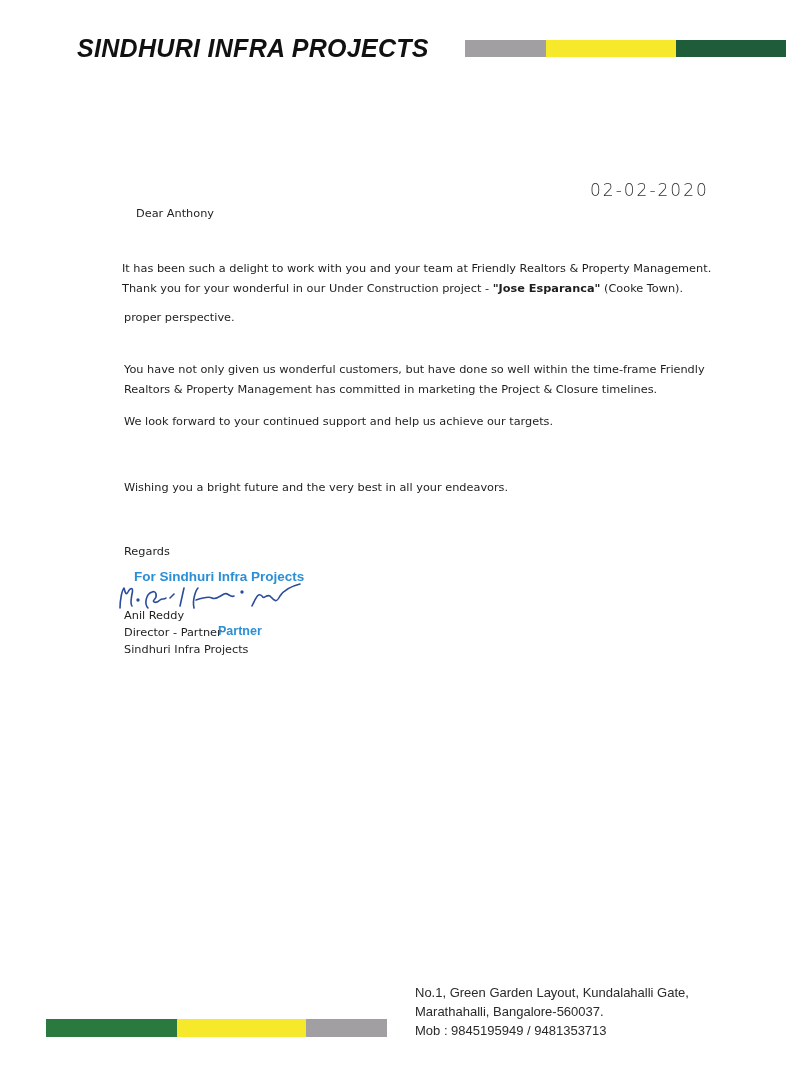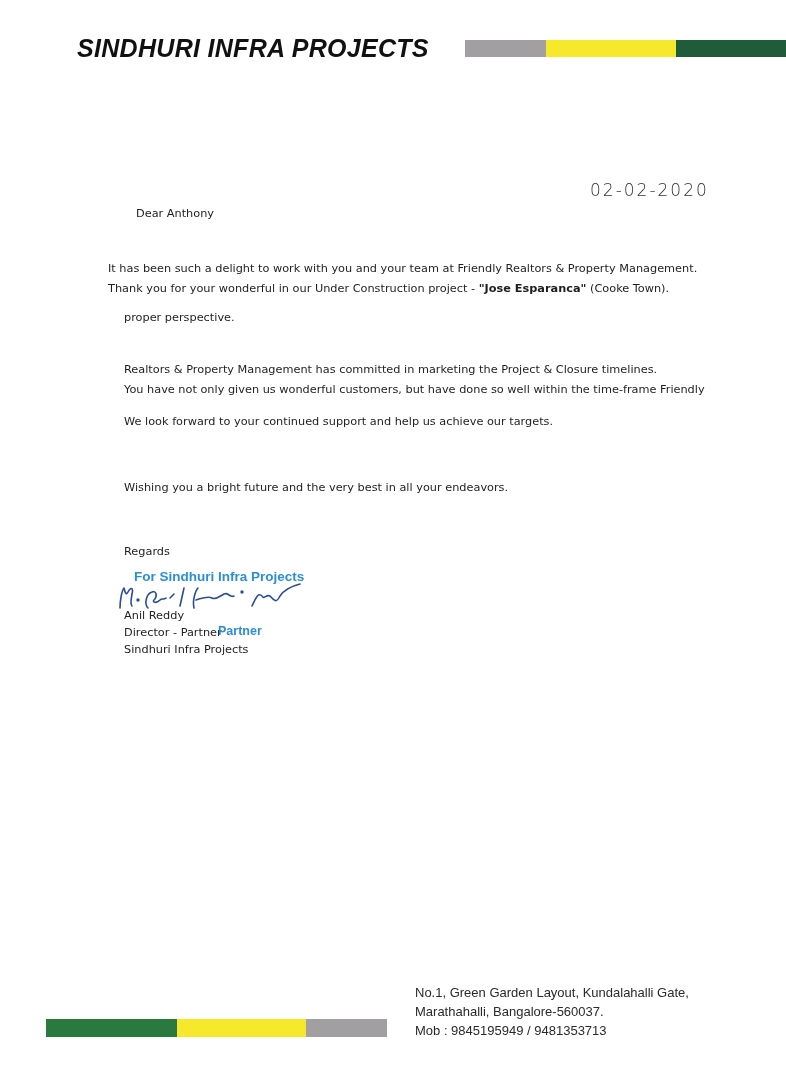--- a/index.html
+++ b/index.html
@@ -52,32 +52,32 @@
 
 <div class="abs company-title">SINDHURI INFRA PROJECTS</div>
 <div class="abs stripe gray" style="left:465px; top:40px; width:81px;"></div>
 <div class="abs stripe yellow" style="left:546px; top:40px; width:130px;"></div>
 <div class="abs stripe green-h" style="left:676px; top:40px; width:110px;"></div>
 
 <div class="abs date">02-02-2020</div>
 
 <div class="abs body-text" style="left:124px; top:204px;margin-left:12px;">Dear Anthony</div>
 
-<div class="abs body-text" style="left:108px; top:259px;">
+<div class="abs body-text" style="left:122px; top:259px;">
   <div>It has been such a delight to work with you and your team at Friendly Realtors &amp; Property Management.</div>
   <div><span>Thank you for your wonderful in our Under Construction project - </span><b>"Jose Esparanca"</b><span> (Cooke Town).</span></div>
 </div>
 
 <div class="abs body-text" style="left:124px; top:308px;">
   <div>proper perspective.</div>
 </div>
 
 <div class="abs body-text" style="left:124px; top:360px;">
+  <div>You have not only given us wonderful customers, but have done so well within the time-frame Friendly</div>
   <div>Realtors &amp; Property Management has committed in marketing the Project &amp; Closure timelines.</div>
-  <div>You have not only given us wonderful customers, but have done so well within the time-frame Friendly</div>
 </div>
 
 <div class="abs body-text" style="left:124px; top:412px;">
   <div>We look forward to your continued support and help us achieve our targets.</div>
 </div>
 
 <div class="abs body-text" style="left:124px; top:478px;">Wishing you a bright future and the very best in all your endeavors.</div>
 
 <div class="abs body-text" style="left:124px; top:542px;">Regards</div>
 

